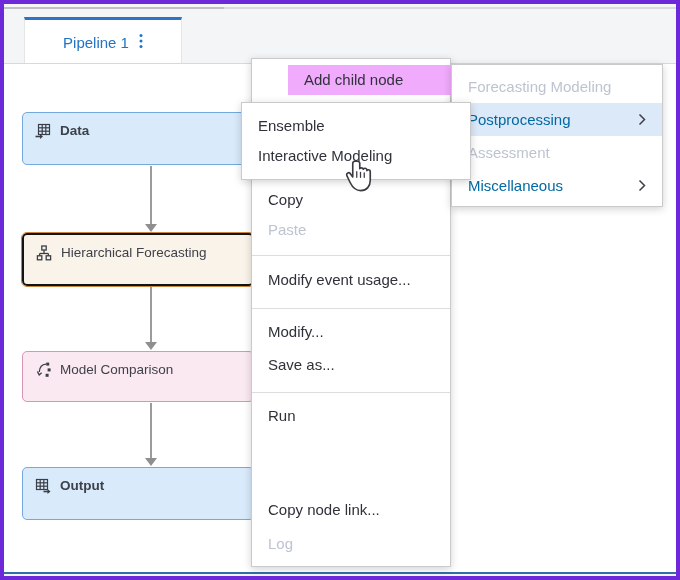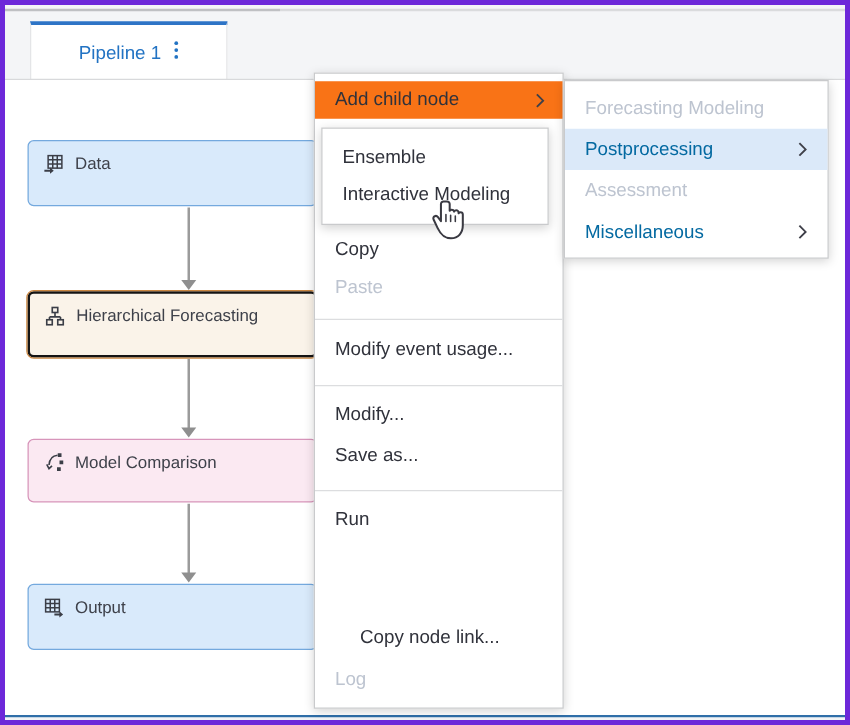--- a/index.html
+++ b/index.html
@@ -20,53 +20,53 @@
     color:#2273c3;font-size:15px;cursor:pointer;box-sizing:border-box;
   }
   .tabbar-line{position:absolute;left:0;top:59px;width:676px;height:1px;background:#d8d9db;}
   
   .canvas{position:absolute;left:0;top:60px;width:676px;height:508px;background:#ffffff;}
   .node{
     position:absolute;left:18px;width:232px;border-radius:5px;box-sizing:border-box;
     display:flex;align-items:flex-start;padding:9px 11px;gap:8px;
     font-size:13.5px;color:#3e414a;
   }
-  .node-blue{background:#d9eafb;border:1.5px solid #74a9de;}
+  .node-blue{background:#d9eafb;border:1.5px solid #74a9de;font-weight:bold;}
   .node-pink{background:#fbe9f2;border:1.5px solid #d795ba;}
   .node-selected{background:#faf3e9;border:2px solid #141414;outline:1px solid #c9853f;}
   .node .nlabel{line-height:18px;}
   .node svg{flex:0 0 auto;}
   .arrow-line{position:absolute;left:146px;width:2px;background:#9b9b9b;}
   .arrow-head{position:absolute;left:141px;width:0;height:0;
     border-left:6px solid transparent;border-right:6px solid transparent;border-top:8px solid #8f8f8f;}
   .bottom-blue-line{position:absolute;left:0;top:568px;width:676px;height:2px;background:#2f6ea8;}
   .bottom-pad{position:absolute;left:0;top:570px;width:676px;height:6px;background:#f2f3f5;}
   
   .menu{
     position:absolute;background:#fff;border:1px solid #c9cacc;box-sizing:border-box;
     box-shadow:0 2px 8px rgba(0,0,0,0.18);
   }
   .main-menu{left:247px;top:54px;width:200px;height:509px;z-index:10;}
   .mrow{
     position:absolute;left:0;width:100%;height:30px;line-height:30px;box-sizing:border-box;
     padding:0 14px 0 16px;font-size:15px;color:#30323b;cursor:pointer;white-space:nowrap;
     display:flex;align-items:center;justify-content:space-between;
   }
-  .mrow.hl{background:#f97316;}
+  .mrow.hl{background:#f0abfc;margin-left:36px;}
   .mrow.dis{color:#bdc4d0;cursor:default;}
   .msep{position:absolute;left:0;width:100%;height:1px;background:#dcdddf;}
   .submenu{left:447px;top:60px;width:212px;height:143px;z-index:11;}
   .srow{
     position:absolute;left:0;width:100%;height:33px;line-height:33px;box-sizing:border-box;
     padding:0 16px;font-size:15px;color:#0369a1;cursor:pointer;white-space:nowrap;
     display:flex;align-items:center;justify-content:space-between;
   }
   .srow.hl{background:#dbe9f9;}
   .srow.dis{color:#bdc4d0;cursor:default;}
-  .popup{left:253px;top:98px;width:182px;height:78px;z-index:12;}
+  .popup{left:237px;top:98px;width:230px;height:78px;z-index:12;}
   .prow{
     position:absolute;left:0;width:100%;height:30px;line-height:30px;box-sizing:border-box;
     padding:0 16px;font-size:15px;color:#30323b;cursor:pointer;white-space:nowrap;
   }
   .chev{display:flex;align-items:center;}
   .cursor{position:absolute;left:340px;top:154px;z-index:20;pointer-events:none;}
 </style>
 </head>
 <body>
 
@@ -185,21 +185,21 @@
     <div class="mrow" style="top:258px;">
       <span>Modify...</span>
     </div>
     <div class="mrow" style="top:291px;">
       <span>Save as...</span>
     </div>
     <div class="msep" style="top:333px;"></div>
     <div class="mrow" style="top:342px;align-items:flex-end;">
       <span>Run</span>
     </div>
-    <div class="mrow" style="top:436px;margin-left:20px;">
+    <div class="mrow" style="top:436px;">
       <span>Copy node link...</span>
     </div>
     <div class="mrow dis" style="top:470px;">
       <span>Log</span>
     </div>
   </div>
 
   <div class="menu submenu">
     <div class="srow dis" style="top:5px;">
       <span>Forecasting Modeling</span>

